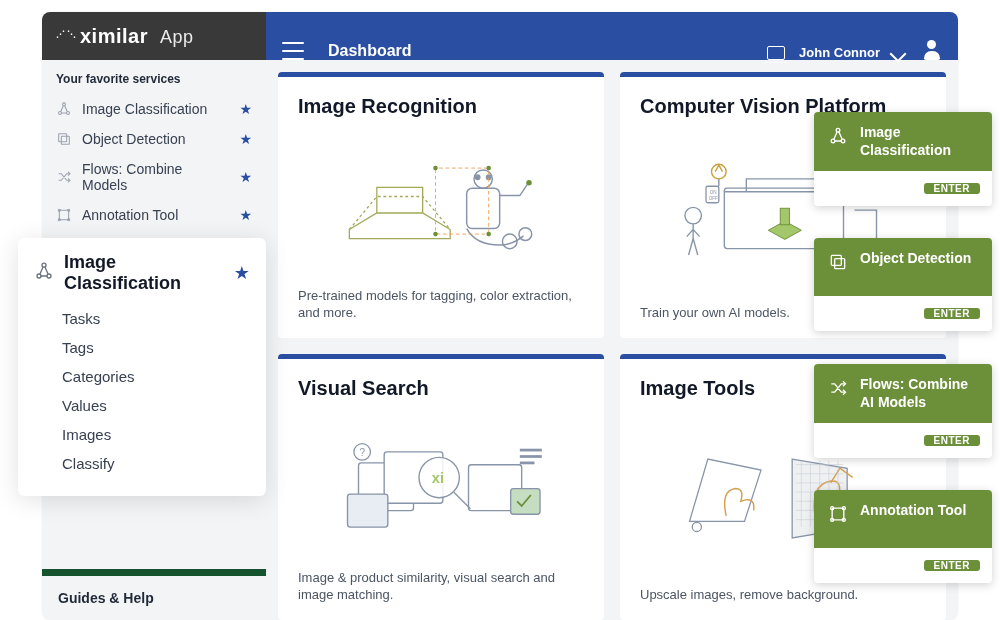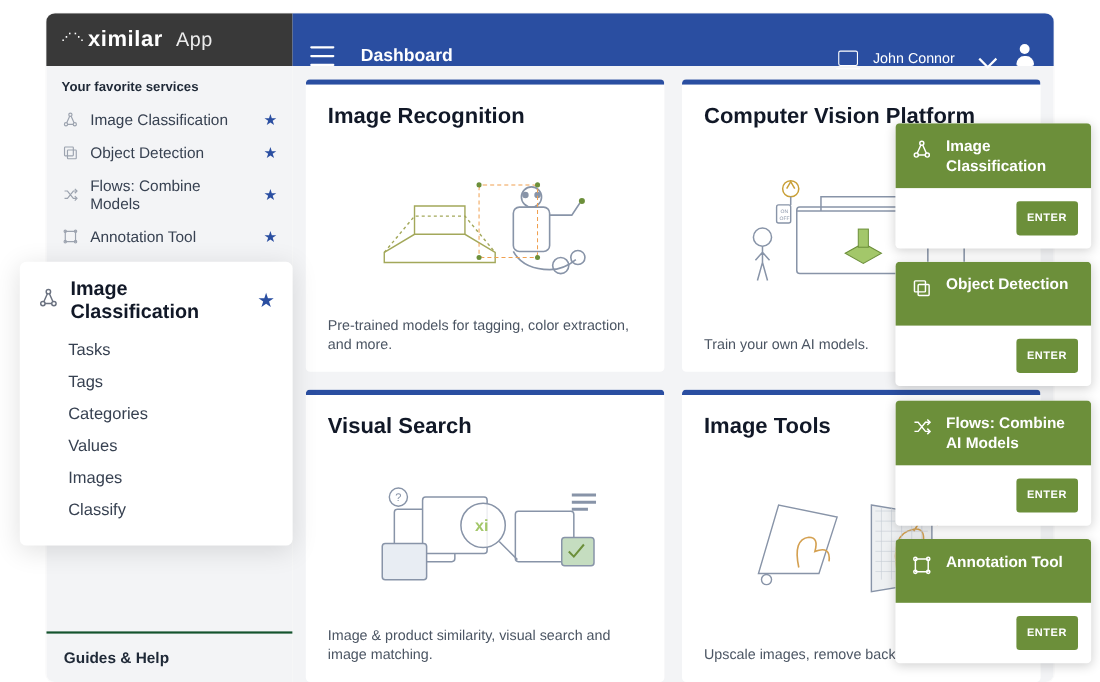--- a/index.html
+++ b/index.html
@@ -10,33 +10,33 @@
   .brand-logo { font-weight: 700; font-size: 20px; letter-spacing: 0.5px; display: flex; align-items: baseline; gap: 8px;}
   .brand-logo .dotrow { font-size: 9px; letter-spacing: 2px; position: relative; top: -6px; margin-right:-6px;}
   .brand-app { font-weight: 300; font-size: 18px; margin-left: 4px; opacity: 0.9;}
   .header { flex: 1; background: #2a4ea1; color: #fff; display: flex; align-items: flex-end; padding: 0 16px; }
   .menu-icon { width: 22px; height: 18px; display: flex; flex-direction: column; justify-content: space-between; cursor: pointer; }
   .menu-icon span { height: 2px; background: #fff; border-radius: 1px; }
   .header-title { font-weight: 600; font-size: 16px; margin-left: 24px; }
   .header-spacer { flex: 1; }
   .laptop-icon { width: 18px; height: 14px; border: 1.5px solid #fff; border-radius: 2px; position: relative; margin-right: 14px;}
   .laptop-icon::after { content:""; position:absolute; left:-3px; right:-3px; bottom:-4px; height:1.5px; background:#fff; border-radius:1px;}
-  .user-name { font-size: 13px; font-weight: 400; margin-right: 24px;}
+  .user-name { font-size: 13px; font-weight: 700; margin-right: 12px;}
   .chevron-down { width: 12px; height: 12px; border-right: 2px solid #fff; border-bottom: 2px solid #fff; transform: rotate(45deg); margin-right: 18px; margin-top:-4px;}
   .avatar-icon { width: 20px; height: 20px; position: relative; }
   .avatar-icon::before { content:""; position:absolute; top:0; left:5px; width:9px; height:9px; background:#fff; border-radius:50%;}
   .avatar-icon::after { content:""; position:absolute; bottom:0; left:2px; width:16px; height:9px; background:#fff; border-radius:8px 8px 2px 2px;}
   .body-row { flex: 1; display: flex; overflow: hidden; }
   .sidebar { width: 224px; background: #f3f4f6; display: flex; flex-direction: column; }
   .fav-title { font-size: 12px; font-weight: 700; color: #1f2937; padding: 12px 14px 8px; }
   .fav-item { display: flex; align-items: center; padding: 7px 14px; font-size: 14px; color: #374151; cursor: pointer; gap:10px;}
   .fav-item .gicon { width:16px; height:16px; display:flex; align-items:center; justify-content:center;}
   .fav-item .gicon svg { stroke:#9ca3af; }
   .fav-item .star { margin-left: auto; color:#2a4ea1; font-size: 14px;}
-  .sidebar-bottom { margin-top: auto; padding: 14px 16px; font-weight: 700; font-size: 14px; color:#1f2937; border-top: 2px solid #14532d;}
+  .sidebar-bottom { margin-top: auto; padding: 14px 16px; font-weight: 700; font-size: 14px; color:#1f2937; border-top: 7px solid #14532d;}
   .main { flex: 1; background: #f3f4f6; padding: 12px 12px 0 12px; overflow: hidden;}
   .cards-grid { display: grid; grid-template-columns: 1fr 1fr; gap: 16px; }
   .card { background: #fff; border-radius: 4px; border-top: 5px solid #2a4ea1; padding: 18px 20px 16px; height: 266px; display:flex; flex-direction:column;justify-content:center;}
   .card h2 { font-size: 20px; font-weight: 700; color: #111827;}
   .card .illus { flex:1; display:flex; align-items:center; justify-content:center; margin: 8px 0;}
   .card .desc { font-size: 13px; color: #4b5563; line-height:1.35;}
   
   .side-popup { position: absolute; left: 18px; top: 238px; width: 248px; background: #fff; border-radius: 6px; box-shadow: 0 4px 24px rgba(0,0,0,0.12); padding: 14px 16px 18px; }
   .side-popup-head { display:flex; align-items:center; gap:10px; margin-bottom:10px;}
   .side-popup-head .gicon svg { stroke:#6b7280; }
@@ -44,21 +44,21 @@
   .side-popup-head .star { color:#2a4ea1; font-size:18px;}
   .side-popup ul { list-style:none; }
   .side-popup li { font-size: 15px; color:#374151; padding: 6px 0 6px 28px; cursor:pointer;}
   
   .green-card { position: absolute; width: 178px; background:#fff; border-radius:4px; box-shadow: 0 2px 10px rgba(0,0,0,0.18); overflow:hidden;}
   .green-card .gc-head { background:#6c8f3a; color:#fff; padding:12px 14px; display:flex; gap:12px; align-items:flex-start; min-height:58px;}
   .green-card .gc-head .gicon { flex-shrink:0; width:20px; height:20px; display:flex; align-items:center; justify-content:center; margin-top:2px;}
   .green-card .gc-head .gicon svg { stroke:#fff; }
   .green-card .gc-title { font-size:14px; font-weight:600; line-height:1.25;}
   .green-card .gc-body { padding: 12px 12px; display:flex; justify-content:flex-end;}
-  .green-card .enter-btn { background:#6c8f3a; color:#fff; font-size:10px; font-weight:700; letter-spacing:0.5px; border:none; padding:10px 10px; border-radius:3px; cursor:pointer;}
+  .green-card .enter-btn { background:#6c8f3a; color:#fff; font-size:10px; font-weight:700; letter-spacing:0.5px; border:none; padding:0 10px; border-radius:3px; cursor:pointer;}
   .gc1 { right: 8px; top: 112px; }
   .gc2 { right: 8px; top: 238px; }
   .gc3 { right: 8px; top: 364px; }
   .gc4 { right: 8px; top: 490px; }
   .gicon svg { fill:none; stroke-width:1.6; }
 </style>
 </head>
 <body>
 
 <div class="app-frame">

